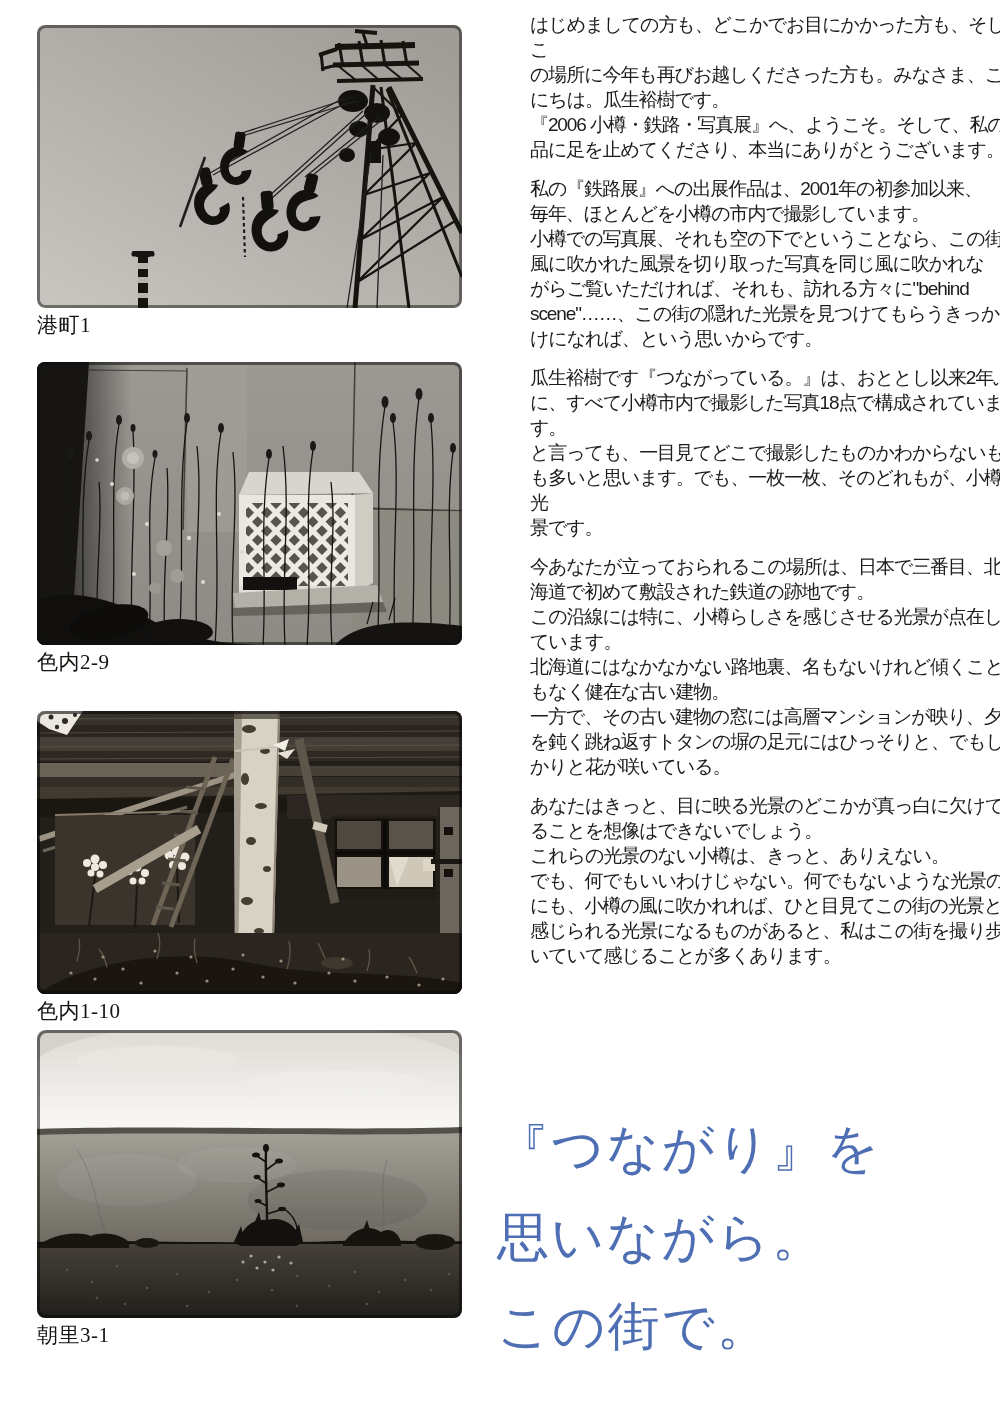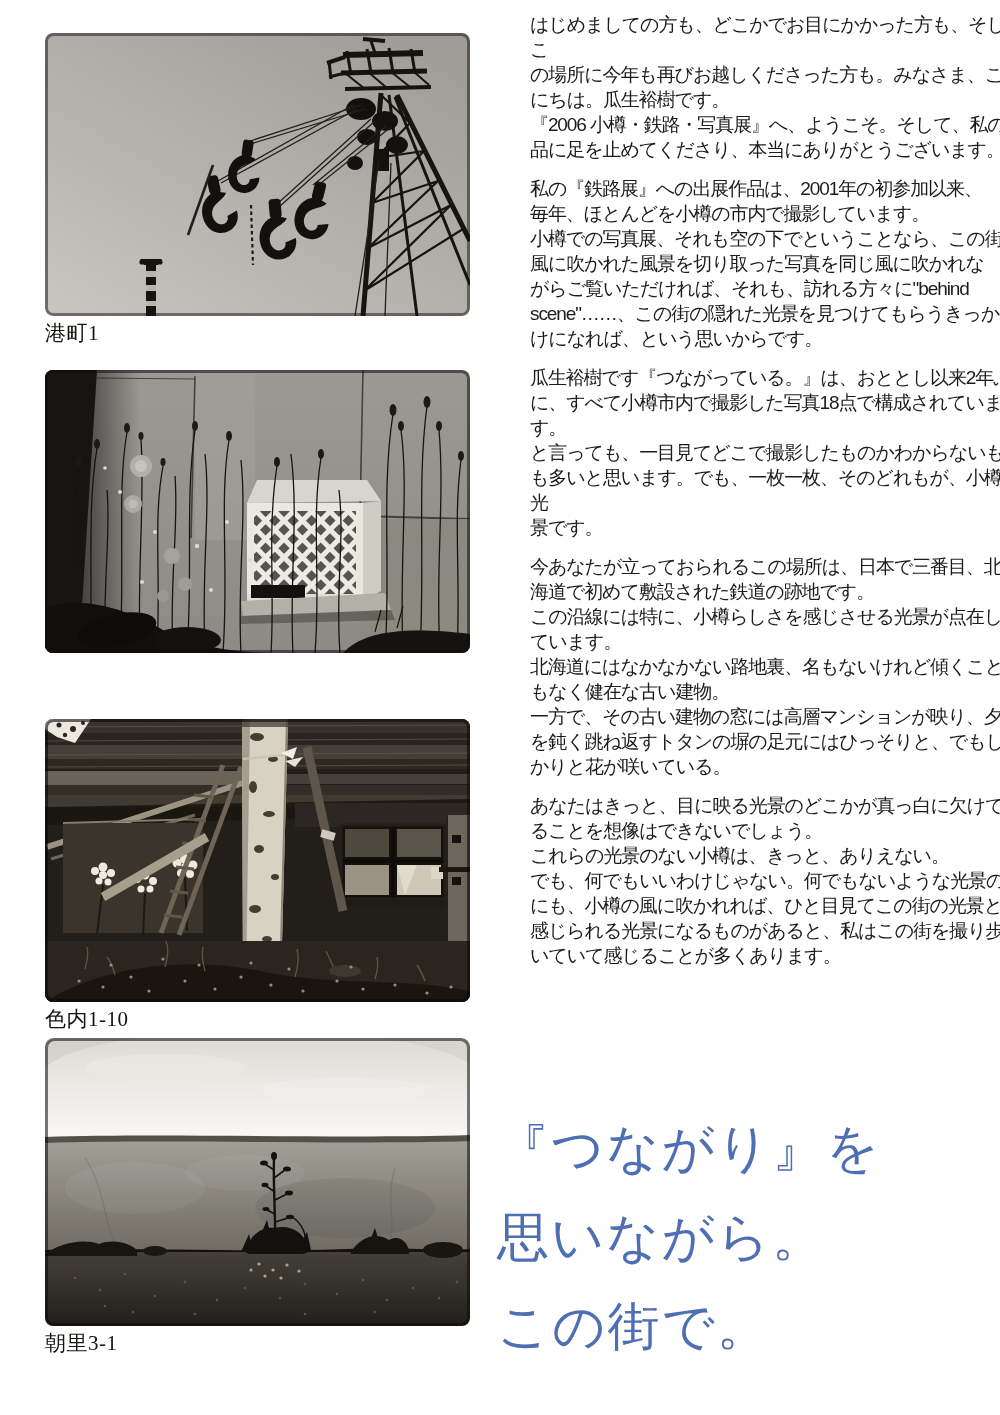--- a/index.html
+++ b/index.html
@@ -1,18 +1,18 @@
 <!DOCTYPE html>
 <html lang="ja"><head>
 <meta charset="utf-8">
 <style>
   html,body{margin:0;padding:0;background:#ffffff;}
   .page{position:relative;width:1000px;height:1415px;background:#ffffff;overflow:hidden;
         font-family:"Liberation Sans",sans-serif;}
-  figure.photo{position:absolute;left:37px;margin:8px;width:421px;}
+  figure.photo{position:absolute;left:37px;margin:0;width:421px;}
   .print{width:425px;border-radius:8px;overflow:hidden;line-height:0;}
   .print svg{display:block;}
   figcaption.caption{font-family:"Liberation Serif",serif;font-size:21px;color:#15130f;
         margin-top:6px;line-height:1.1;letter-spacing:.5px;}
   .essay{position:absolute;left:490px;top:12px;width:505px;margin-left:40px;}
   .essay p{margin:0 0 14px 0;font-size:19px;line-height:25px;letter-spacing:-1.1px;
         color:#1b1b1b;white-space:pre-line;}
   .headline{position:absolute;left:497px;top:1104px;width:500px;
         font-family:"DejaVu Serif","Liberation Serif",serif;
         font-size:52px;line-height:89px;letter-spacing:2px;white-space:pre-line;}
@@ -203,20 +203,21 @@
         <ellipse cx="72" cy="260" rx="40" ry="16" fill="#0d0c0b" transform="rotate(-12 72 260)"></ellipse>
         <ellipse cx="142" cy="270" rx="34" ry="13" fill="#121110"></ellipse>
         <path d="M298,283 C318,262 356,256 425,264 L425,283 Z" fill="#141311"></path>
         <g stroke="#14130f" stroke-width="1.2">
           <line x1="330" y1="262" x2="336" y2="240"></line>
             <line x1="352" y1="258" x2="358" y2="236"></line>
         </g>
         <rect x="1.5" y="1.5" width="422" height="280" rx="7" fill="none" stroke="rgba(15,14,12,0.55)" stroke-width="3"></rect>
       </svg>
     </div>
+    <figcaption class="caption">色内2-9</figcaption>
   </figure>
 
   <figure class="photo" style="top:711px">
     <div class="print">
       <svg width="425" height="283" viewBox="0 0 425 283">
         <rect width="425" height="283" fill="#221e1a"></rect>
         <g>
           <rect x="0" y="0" width="425" height="14" fill="#37322c"></rect>
           <rect x="0" y="14" width="425" height="12" fill="#2a2521"></rect>
           <rect x="0" y="26" width="425" height="14" fill="#453e36"></rect>

